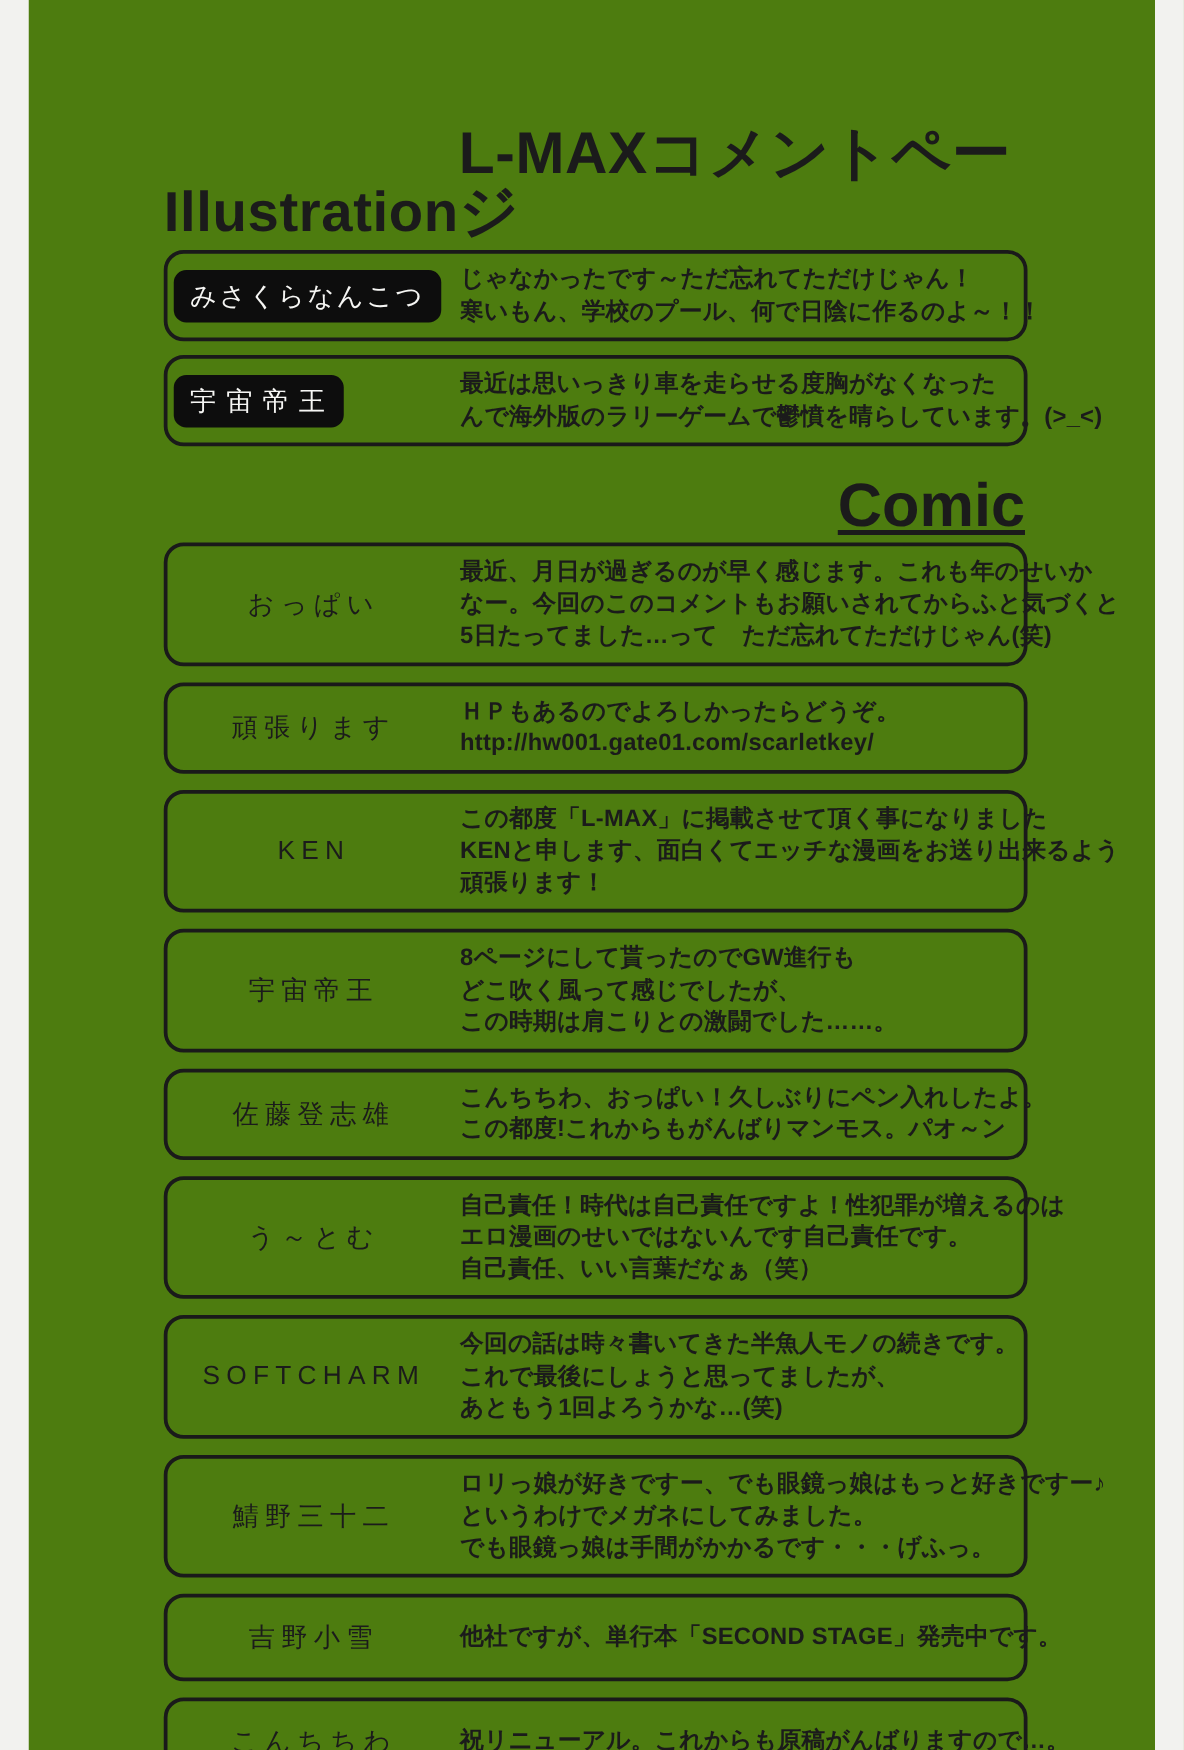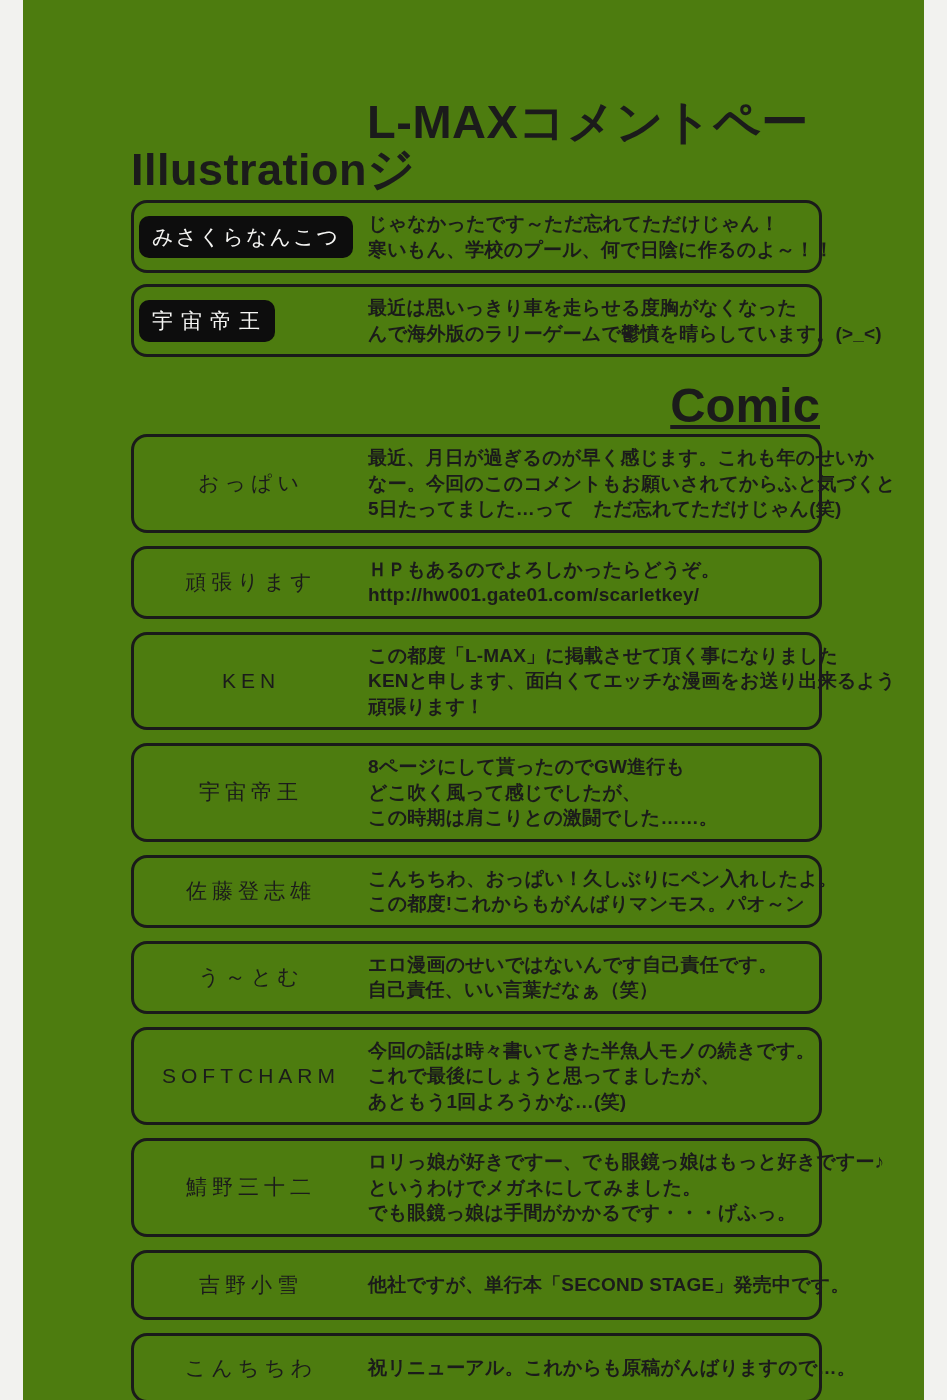--- a/index.html
+++ b/index.html
@@ -194,20 +194,21 @@
           <div class="comment-line">こんちちわ、おっぱい！久しぶりにペン入れしたよ。</div>
           <div class="comment-line">この都度!これからもがんばりマンモス。パオ～ン</div>
         </div>
       </div>
 
       <div class="entry-box">
         <div class="name-col">
           <span class="comic-name">う～とむ</span>
         </div>
         <div class="comment-col">
+          <div class="comment-line">自己責任！時代は自己責任ですよ！性犯罪が増えるのは</div>
           <div class="comment-line">エロ漫画のせいではないんです自己責任です。</div>
           <div class="comment-line">自己責任、いい言葉だなぁ（笑）</div>
         </div>
       </div>
 
       <div class="entry-box">
         <div class="name-col">
           <span class="comic-name">SOFTCHARM</span>
         </div>
         <div class="comment-col">

